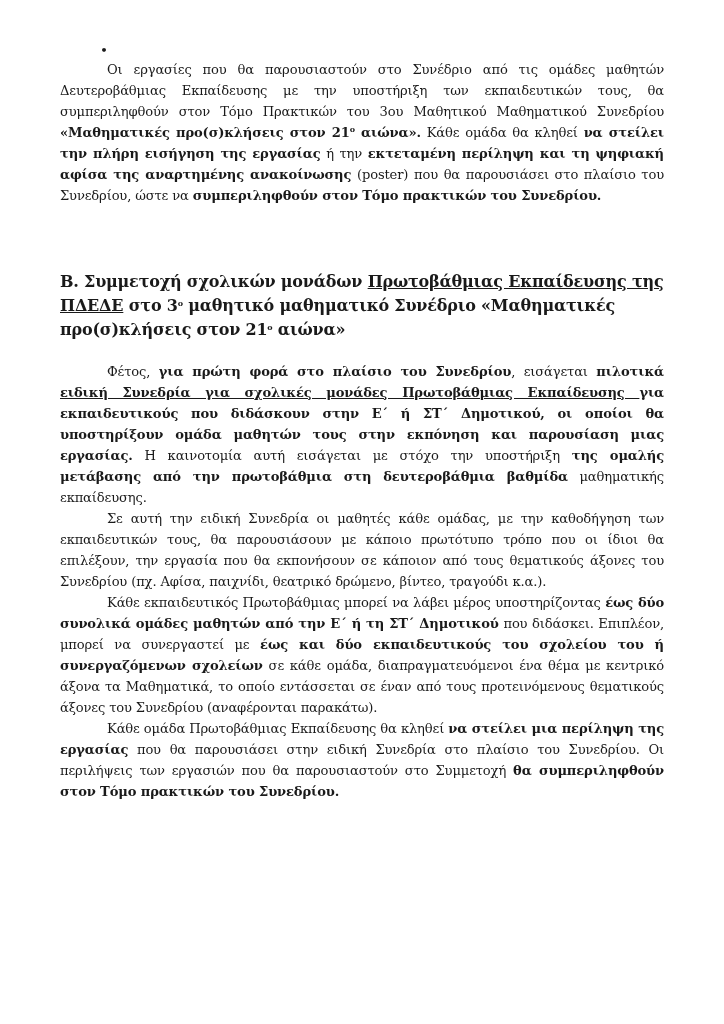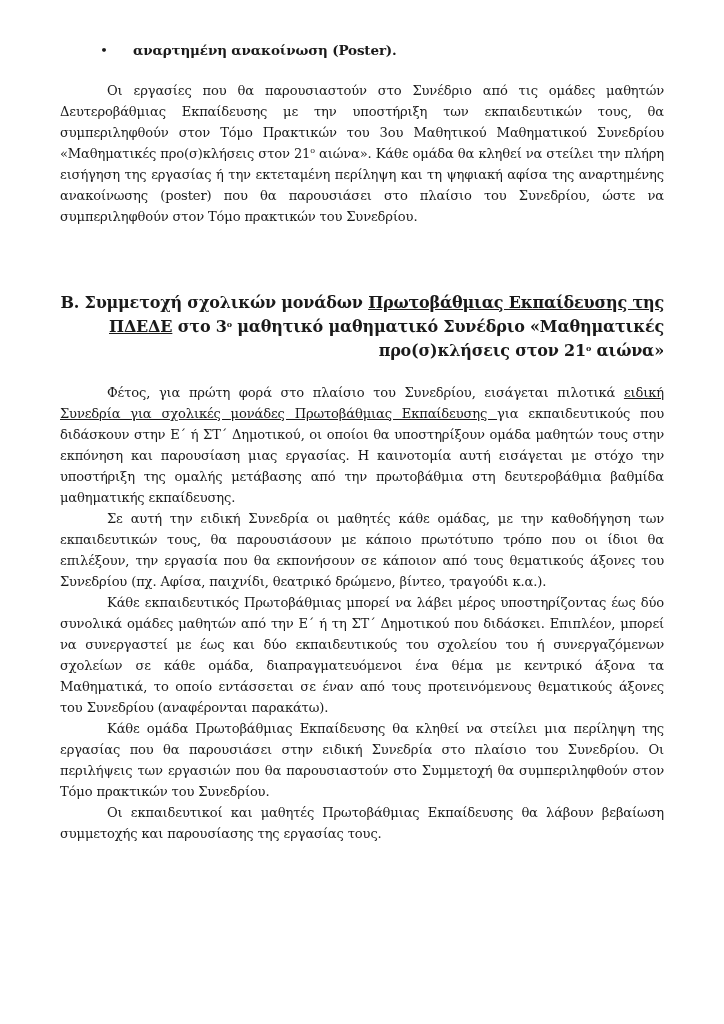--- a/index.html
+++ b/index.html
@@ -31,47 +31,45 @@
     }
     p.par {
       margin: 0;
       text-align: justify;
       text-indent: 47px;
     }
     .gap-1 { margin-top: 19px !important; }
     .gap-2 { margin-top: 20px !important; }
     .gap-3 { margin-top: 64px !important; }
     .gap-4 { margin-top: 19px !important; }
-    .b { font-weight: normal; }
+    .b { font-weight: bold; }
     .u { text-decoration: underline; }
     sup { font-size: 8px; line-height: 0; vertical-align: 5px; }
     h2.section-heading {
       margin: 0;
-      text-align: right;
+      text-align: left;
       font-size: 16px;
       line-height: 24px;
       font-weight: bold;
       letter-spacing: -0.2px;
     }
   </style>
 </head>
 <body>
 
 <div class="page">
 
   <ul class="bullet-list">
     <li class="bullet-item">
       <span class="dot">•</span>
-      <span>αναρτημένη ανακοίνωση (Poster).</span>
     </li>
   </ul>
 
   <p class="par gap-1"><span>Οι εργασίες που θα παρουσιαστούν στο Συνέδριο από τις ομάδες μαθητών Δευτεροβάθμιας Εκπαίδευσης με την υποστήριξη των εκπαιδευτικών τους, θα συμπεριληφθούν στον Τόμο Πρακτικών του 3ου Μαθητικού Μαθηματικού Συνεδρίου </span><span class="b">«Μαθηματικές προ(σ)κλήσεις στον 21</span><sup class="b">ο</sup><span class="b"> αιώνα».</span><span> Κάθε ομάδα θα κληθεί </span><span class="b">να στείλει την πλήρη εισήγηση της εργασίας</span><span> ή την </span><span class="b">εκτεταμένη περίληψη και τη ψηφιακή αφίσα της αναρτημένης ανακοίνωσης</span><span> (poster) που θα παρουσιάσει στο πλαίσιο του Συνεδρίου, ώστε να </span><span class="b">συμπεριληφθούν στον Τόμο πρακτικών του Συνεδρίου.</span></p>
 
   <h2 class="section-heading gap-3"><span>Β. Συμμετοχή σχολικών μονάδων </span><span class="u">Πρωτοβάθμιας Εκπαίδευσης της ΠΔΕΔΕ</span><span> στο 3</span><sup>ο</sup><span> μαθητικό μαθηματικό Συνέδριο «Μαθηματικές προ(σ)κλήσεις στον 21</span><sup>ο</sup><span> αιώνα»</span></h2>
 
   <p class="par gap-4"><span>Φέτος, </span><span class="b">για πρώτη φορά στο πλαίσιο του Συνεδρίου</span><span>, εισάγεται </span><span class="b">πιλοτικά </span><span class="b u">ειδική Συνεδρία για σχολικές μονάδες Πρωτοβάθμιας Εκπαίδευσης </span><span class="b"> για εκπαιδευτικούς  που διδάσκουν στην Ε΄ ή ΣΤ΄ Δημοτικού, οι οποίοι θα υποστηρίξουν ομάδα μαθητών τους στην εκπόνηση και παρουσίαση μιας εργασίας.</span><span> Η καινοτομία αυτή εισάγεται με στόχο την υποστήριξη </span><span class="b">της ομαλής μετάβασης από την πρωτοβάθμια στη δευτεροβάθμια βαθμίδα</span><span> μαθηματικής εκπαίδευσης.</span></p>
   <p class="par"><span>Σε αυτή την ειδική Συνεδρία οι μαθητές κάθε ομάδας, με την καθοδήγηση των εκπαιδευτικών τους, θα παρουσιάσουν με κάποιο πρωτότυπο τρόπο που οι ίδιοι θα επιλέξουν, την εργασία που θα εκπονήσουν σε κάποιον από τους θεματικούς άξονες του Συνεδρίου (πχ. Αφίσα, παιχνίδι, θεατρικό δρώμενο, βίντεο, τραγούδι κ.α.).</span></p>
   <p class="par"><span>Κάθε εκπαιδευτικός Πρωτοβάθμιας μπορεί να λάβει μέρος υποστηρίζοντας </span><span class="b">έως δύο συνολικά ομάδες μαθητών από την Ε΄ ή τη ΣΤ΄ Δημοτικού</span><span> που διδάσκει. Επιπλέον, μπορεί να συνεργαστεί με </span><span class="b">έως και δύο εκπαιδευτικούς του σχολείου του ή συνεργαζόμενων σχολείων</span><span> σε κάθε ομάδα, διαπραγματευόμενοι ένα θέμα με κεντρικό άξονα τα Μαθηματικά, το οποίο εντάσσεται σε έναν από τους προτεινόμενους θεματικούς άξονες του Συνεδρίου (αναφέρονται παρακάτω).</span></p>
   <p class="par"><span>Κάθε ομάδα Πρωτοβάθμιας Εκπαίδευσης θα κληθεί </span><span class="b">να στείλει μια περίληψη της εργασίας</span><span> που θα παρουσιάσει στην ειδική Συνεδρία στο πλαίσιο του Συνεδρίου. Οι περιλήψεις των εργασιών που θα παρουσιαστούν στο Συμμετοχή </span><span class="b">θα συμπεριληφθούν στον Τόμο πρακτικών του Συνεδρίου.</span></p>
-  <p class="par"><span>Οι εκπαιδευτικοί και μαθητές Πρωτοβάθμιας Εκπαίδευσης </span><span class="b">θα λάβουν βεβαίωση συμμετοχής και παρουσίασης της εργασίας τους.</span></p>
 
 </div>
 
 </body></html>

